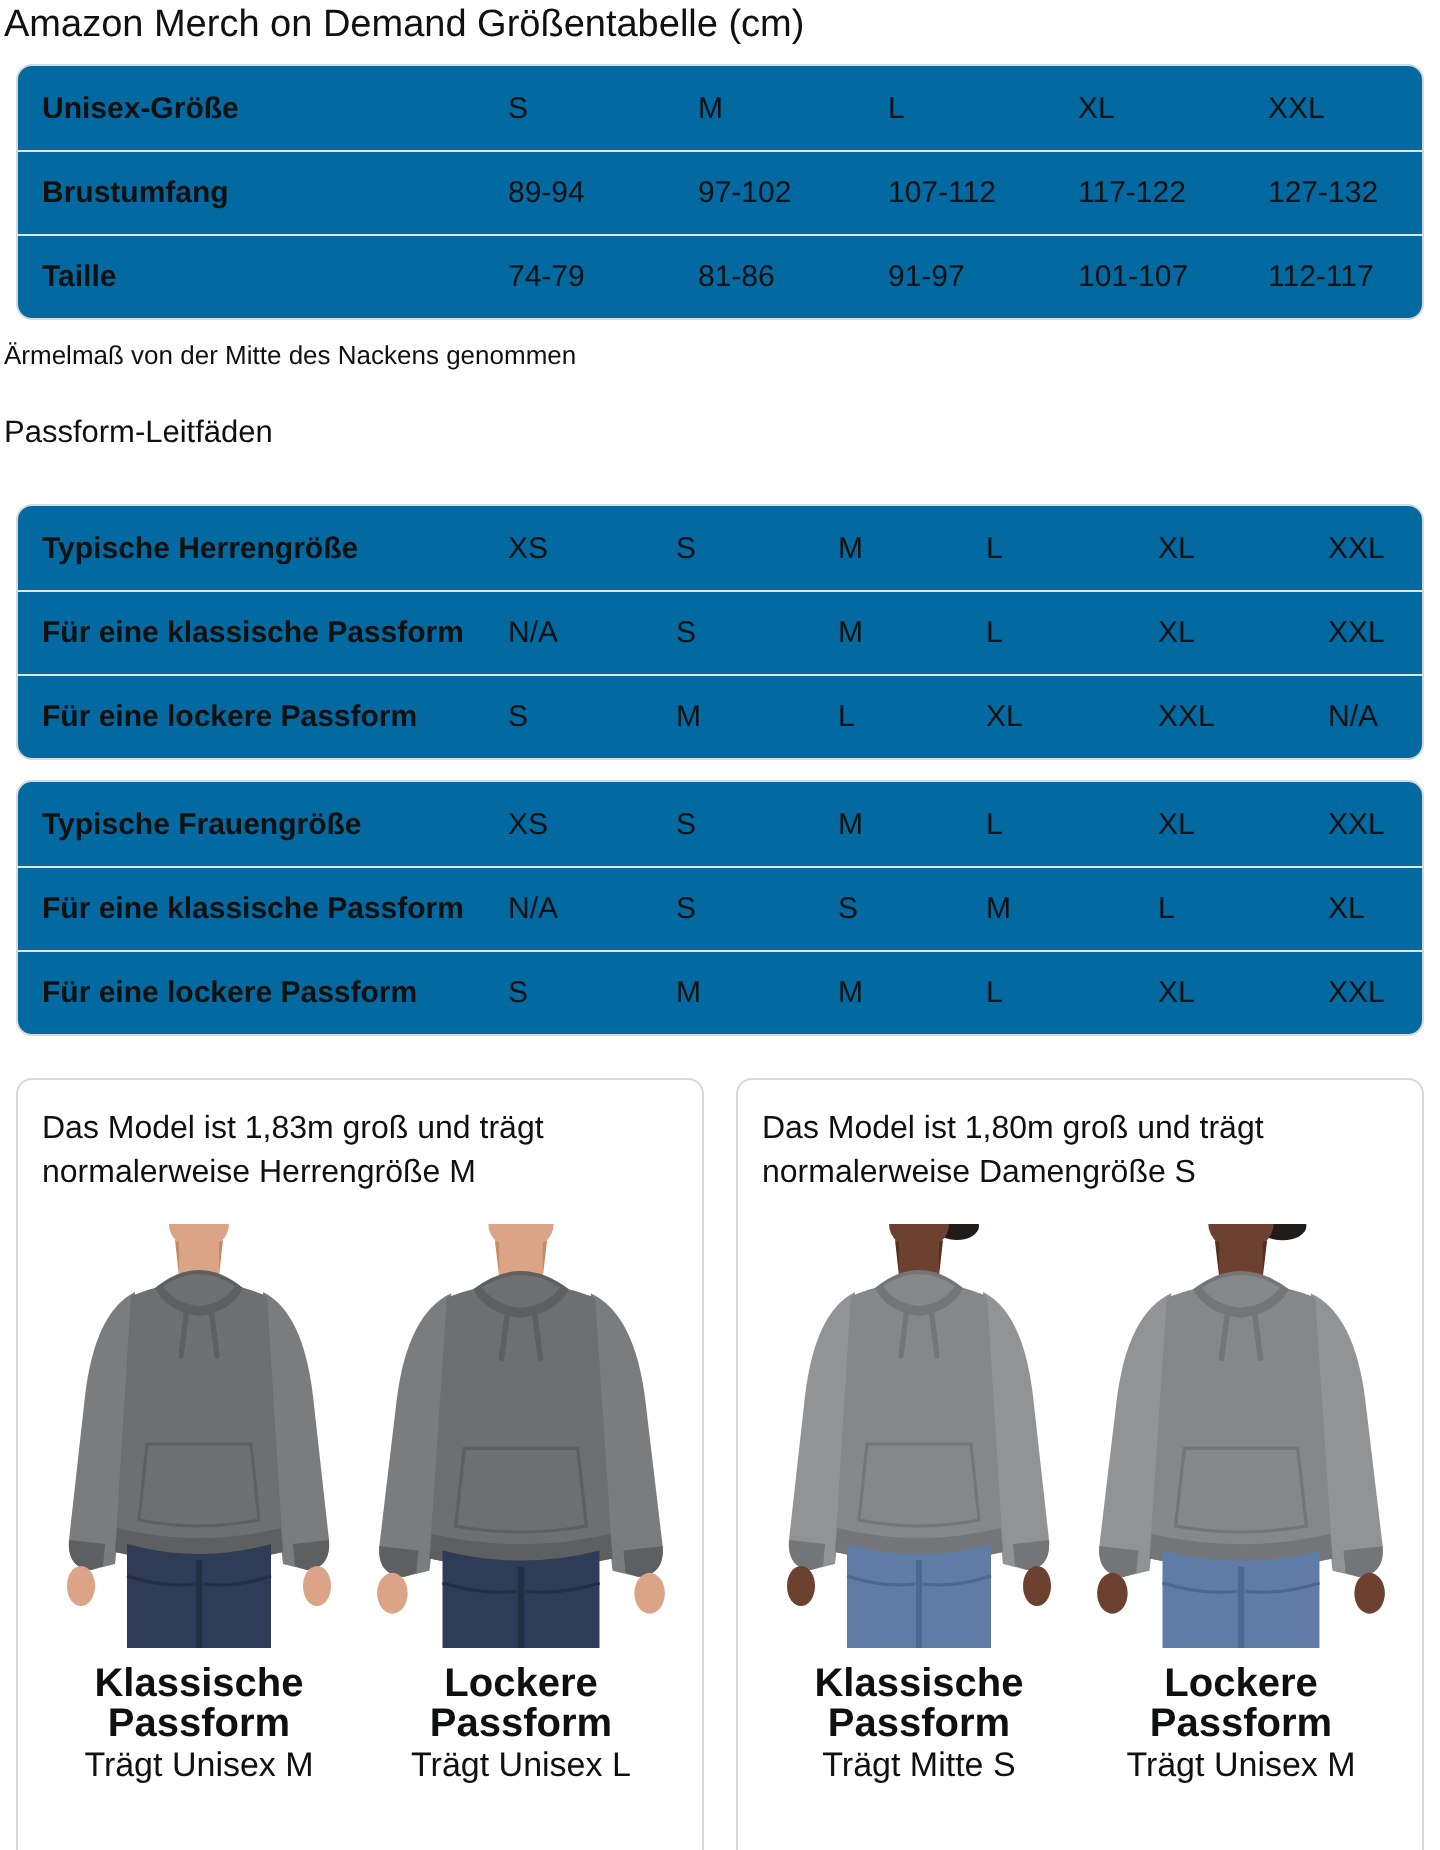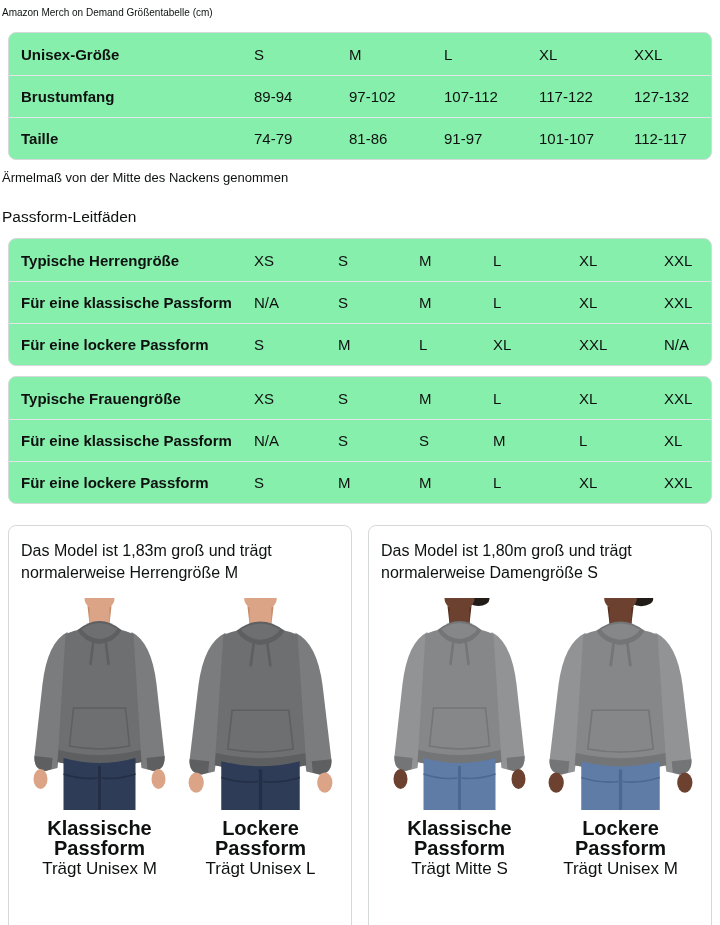--- a/index.html
+++ b/index.html
@@ -2,24 +2,24 @@
 <html><head>
 <meta charset="utf-8">
 <style>
   html,body{margin:0;padding:0;background:#fff;}
   body{
     width:720px;height:925px;overflow:hidden;
     font-family:"Liberation Sans", sans-serif;
     color:#0F1111;
     -webkit-font-smoothing:antialiased;
   }
-  .page-title{font-size:10px;line-height:18px;padding:4px 0 0 2px;}
+  .page-title{font-size:19px;line-height:18px;padding:4px 0 0 2px;}
   table.chart{
     border:1px solid #D5D9D9;border-radius:8px;border-collapse:separate;border-spacing:0;
-    width:704px;margin:10px 8px 0 8px;table-layout:fixed;background:#86efac;
+    width:704px;margin:10px 8px 0 8px;table-layout:fixed;background:#0369a1;
   }
   table.chart th, table.chart td{
     height:42px;box-sizing:border-box;vertical-align:middle;
     font-size:15px;text-align:left;white-space:nowrap;overflow:hidden;
   }
   table.chart th.rowlabel{font-weight:bold;padding-left:12px;}
   table.chart td{font-weight:normal;padding:0;}
   table.chart tr + tr th, table.chart tr + tr td{border-top:1px solid #E3E6E6;}
   .note{font-size:13px;line-height:16px;margin:10px 0 0 2px;color:#0F1111;}
   .section-heading{font-size:15.5px;line-height:18px;margin:22px 0 0 2px;}
@@ -123,21 +123,21 @@
     <td>101-107</td>
     <td>112-117</td>
   </tr>
 </tbody>
   </table>
 
 <div class="note">Ärmelmaß von der Mitte des Nackens genommen</div>
 
 <div class="section-heading">Passform-Leitfäden</div>
 
-<table class="chart" style="margin-top:12px">
+<table class="chart" style="margin-top:26px">
   <colgroup>
       <col style="width:245px">
       <col style="width:84px">
       <col style="width:81px">
       <col style="width:74px">
       <col style="width:86px">
       <col style="width:85px">
       <col>
     </colgroup>
   <tbody>

